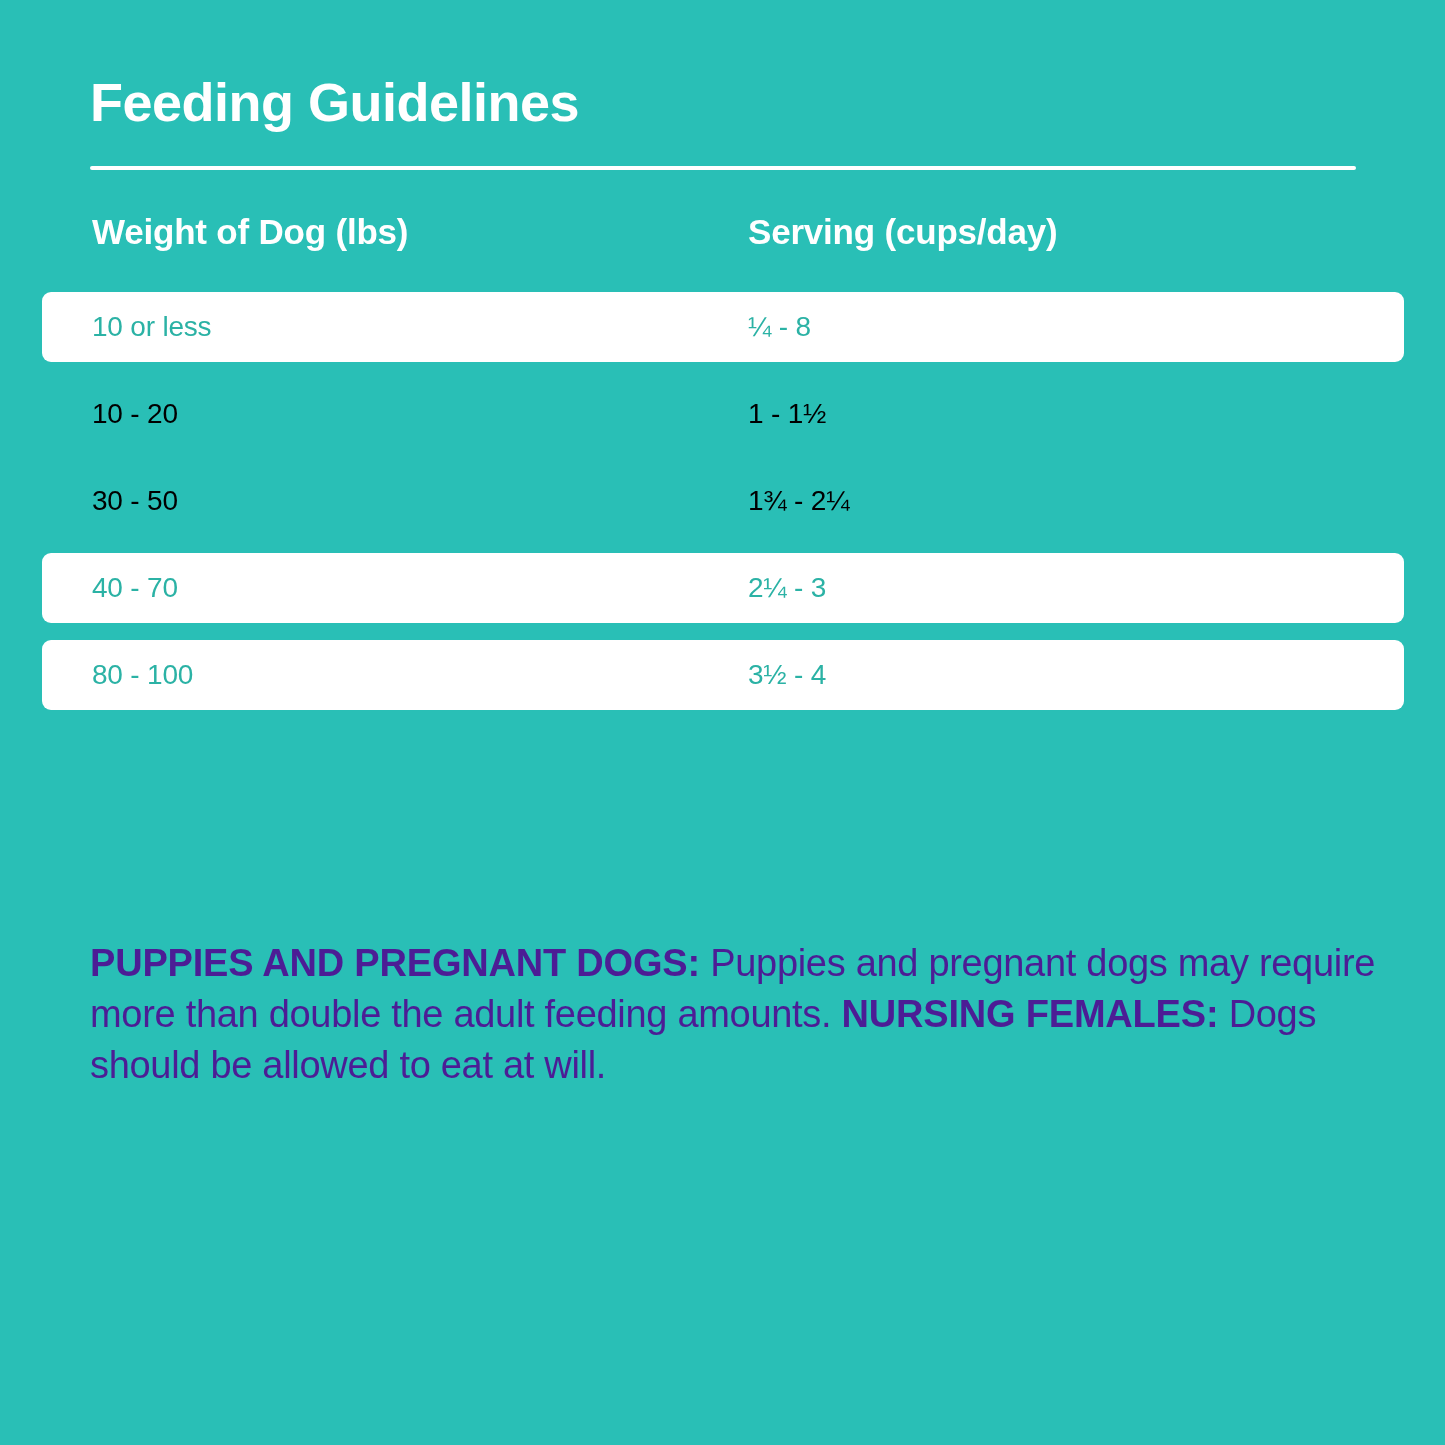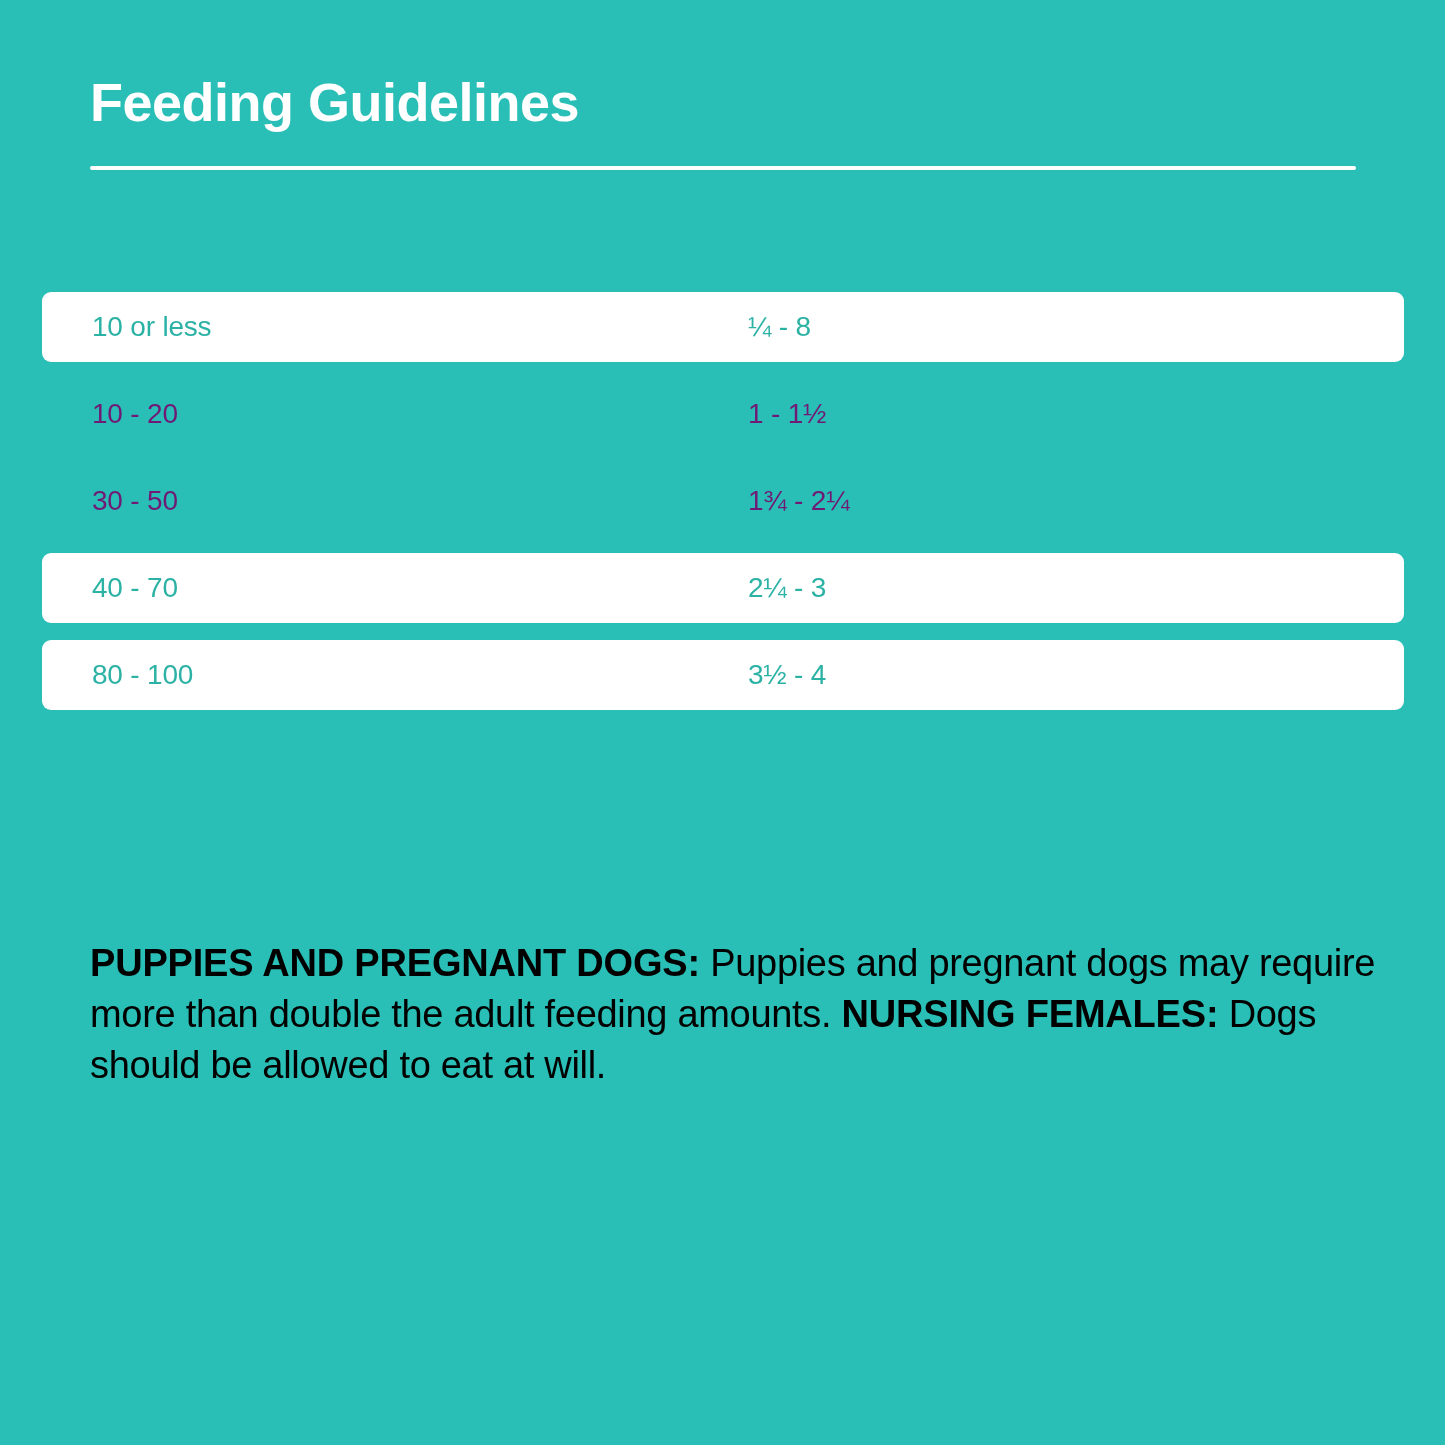--- a/index.html
+++ b/index.html
@@ -97,47 +97,51 @@
     font-size: 28px;
     font-weight: normal;
     letter-spacing: -0.2px;
     white-space: nowrap;
     line-height: 1;
   }
   .cell.weight { left: 50px; }
   .cell.serving { left: 706px; }
 
   .row.odd .cell { color: #2bb2a5; }
-  .row.even .cell { color: #701a75; }
+  .row.even .cell { color: #000000; }
 
   
   .footnote {
     position: absolute;
     left: 90px;
     top: 938px;
     width: 1290px;
     font-size: 38px;
     line-height: 51px;
-    color: #000000;
+    color: #4c1d95;
     letter-spacing: -0.3px;
   }
   .footnote b {
     font-weight: bold;
     letter-spacing: -0.2px;
   }
 </style>
 </head>
 <body>
 
 <div class="panel">
 
   <div class="title">Feeding Guidelines</div>
 
   <div class="title-rule"></div>
 
+  <div class="col-headers">
+    <div class="col-head weight">Weight of Dog (lbs)</div>
+    <div class="col-head serving">Serving (cups/day)</div>
+  </div>
 
   <div class="table" id="feeding-table">
       <div class="row odd">
         <div class="cell weight">10 or less</div>
         <div class="cell serving">¼ - 8</div>
       </div>
       <div class="row even">
         <div class="cell weight">10 - 20</div>
         <div class="cell serving">1 - 1½</div>
       </div>

